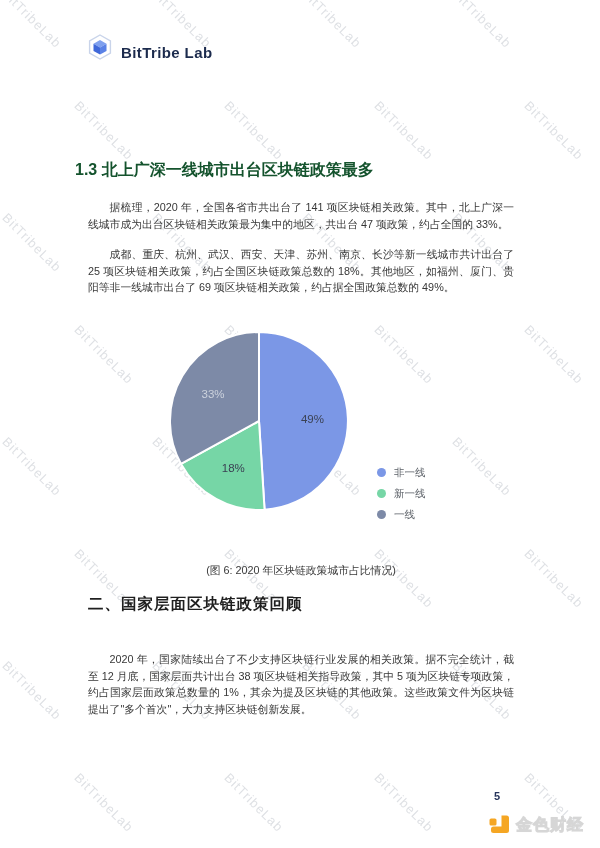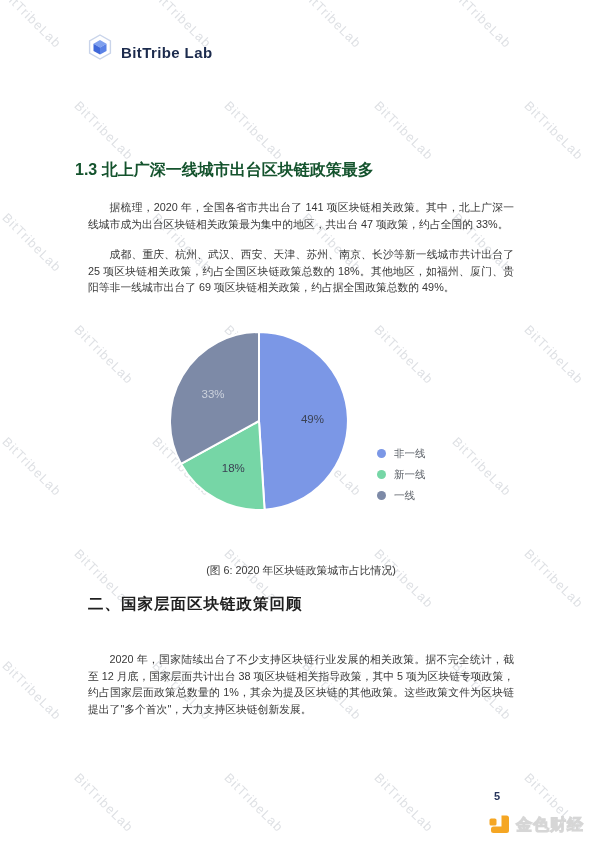--- a/index.html
+++ b/index.html
@@ -22,21 +22,21 @@
   
   .txt {
     position:absolute; left:88px; width:426px; z-index:2;
     font-size:10.8px; line-height:16.6px; color:#373737; text-align:justify;
   }
   .indent { text-indent:2em; }
   .h-sub { position:absolute; left:75px; z-index:2; font-size:16px; font-weight:bold; color:#14532d; }
   .h-main { position:absolute; left:88px; z-index:2; font-size:15.5px; font-weight:bold; color:#1f1f1f; letter-spacing:1px; }
   
   .chart-wrap { position:absolute; left:150px; top:322px; width:220px; height:200px; z-index:2; }
-  .legend { position:absolute; left:377px; top:443px; z-index:2; }
+  .legend { position:absolute; left:377px; top:462px; z-index:2; }
   .legend-item { display:flex; align-items:center; gap:8px; height:21px; }
   .legend-dot { width:9px; height:9px; border-radius:50%; flex:0 0 auto; }
   .legend-label { font-size:10.5px; color:#5a5f66; }
   .caption { position:absolute; left:88px; top:564px; width:426px; text-align:center; z-index:2;
              font-size:10.8px; color:#3a3a3a; }
   
   .pagenum { position:absolute; left:489px; top:790px; width:16px; text-align:center; z-index:2;
              font-size:11px; font-weight:bold; color:#27355c; }
   .jinse { position:absolute; left:489px; top:815px; display:flex; align-items:flex-end; gap:6px; z-index:2; }
   .jinse-text {

